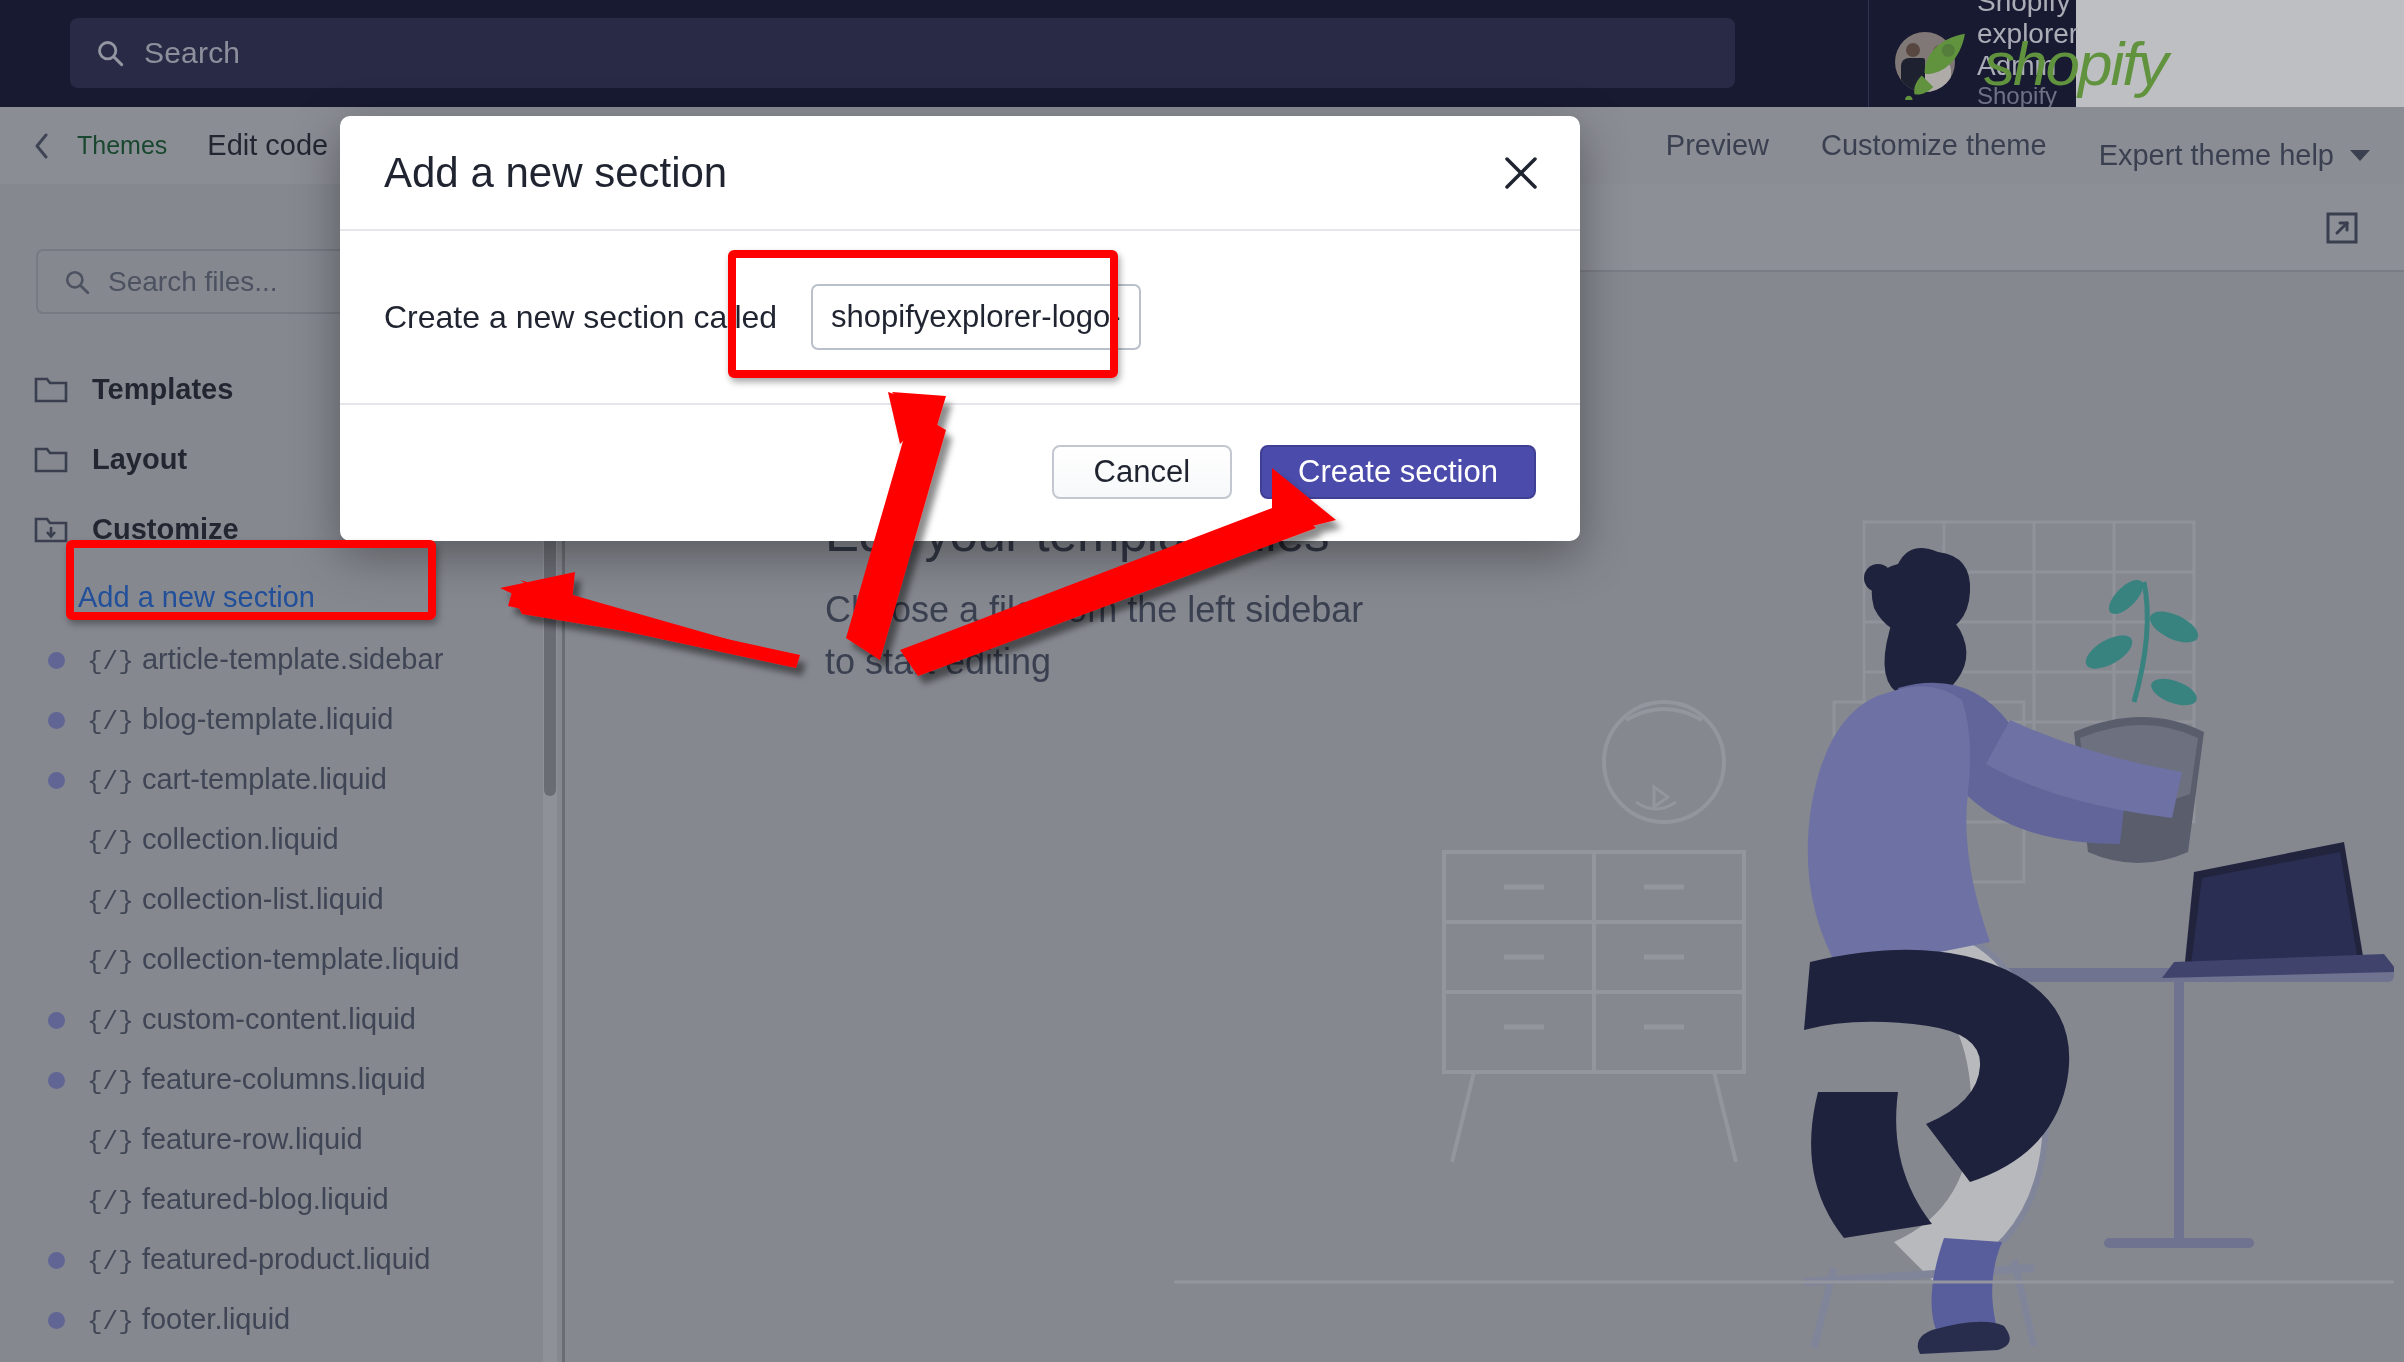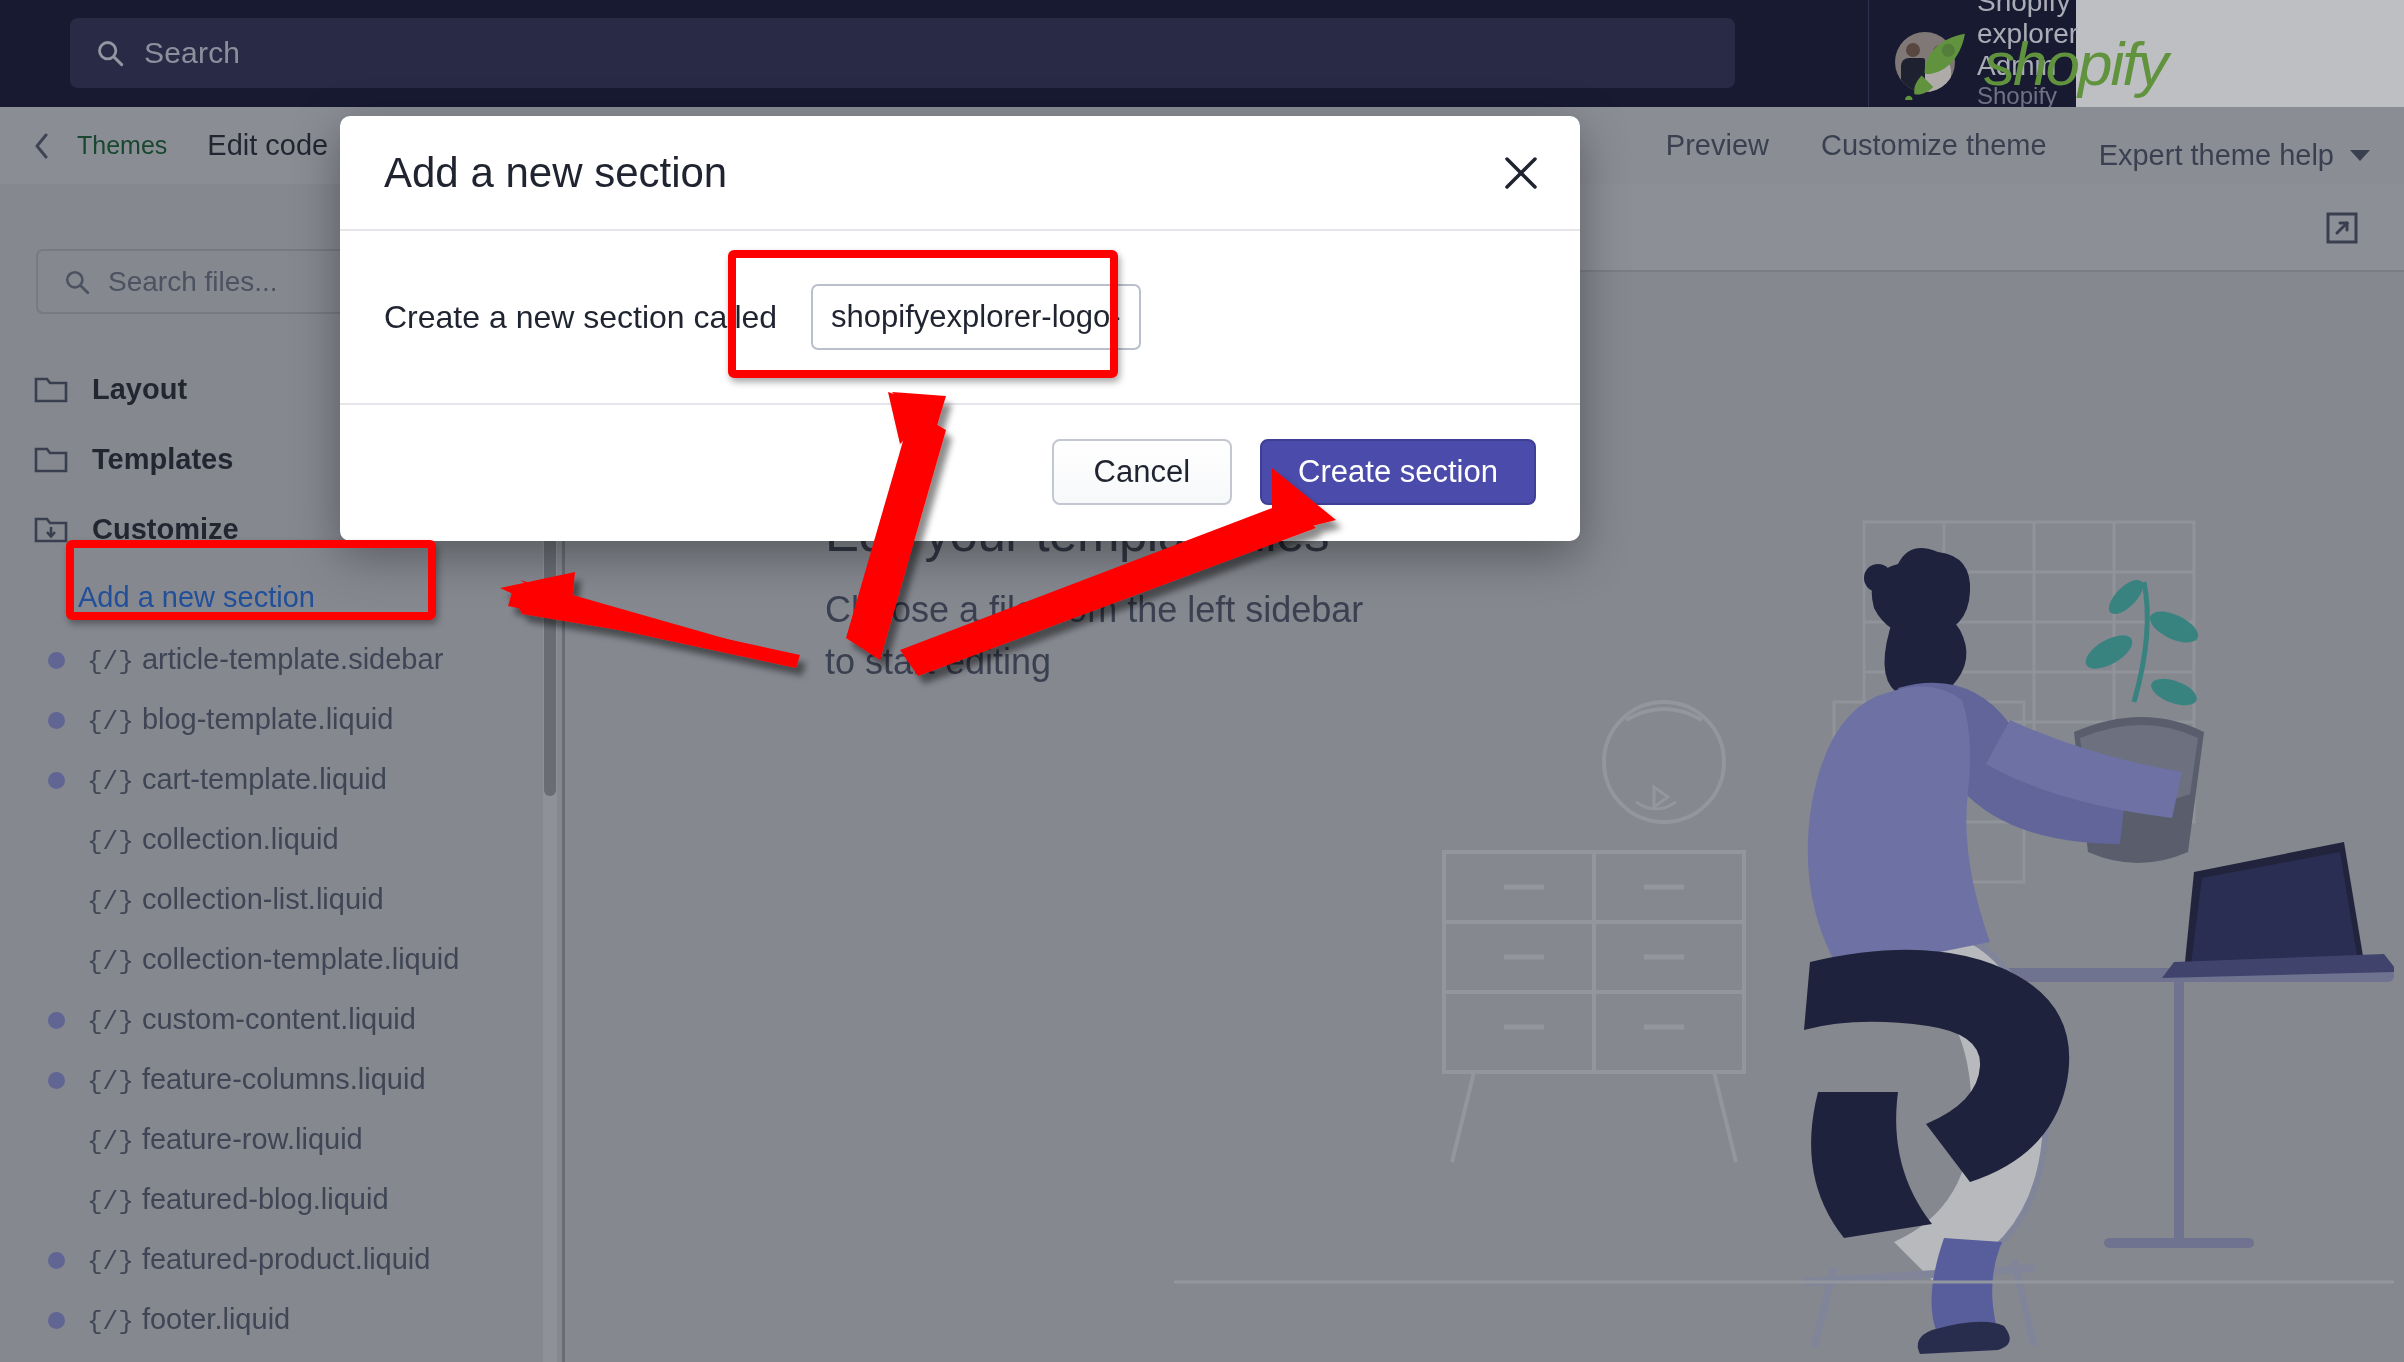--- a/index.html
+++ b/index.html
@@ -191,21 +191,21 @@
     font-family: "Liberation Sans", sans-serif; font-size: 31px; color: #1f2430;
     padding: 0 18px; outline: none;
   }
   .modal-foot {
     height: 136px; border-top: 2px solid #e6e6ea;
     display: flex; align-items: center; justify-content: flex-end;
     gap: 28px; padding-right: 44px;
   }
   .btn {
     font-family: "Liberation Sans", sans-serif; font-size: 31px;
-    border-radius: 8px; cursor: pointer; height: 66px;
+    border-radius: 8px; cursor: pointer; height: 54px;
   }
   .btn-cancel {
     background: linear-gradient(#ffffff,#f7f8fa); color: #1f2430;
     border: 2px solid #c3c7d0; padding: 0 40px;
   }
   .btn-primary {
     background: #4a4bab; color: #fff; border: 2px solid #3e3f95; padding: 0 36px;
   }
 
   
@@ -286,27 +286,27 @@
         <line x1="15.2" y1="15.2" x2="22" y2="22" stroke="#5d6373" stroke-width="2.6" stroke-linecap="round"></line>
       </svg>
       <span class="fs-ph">Search files...</span>
     </div>
 
     <div class="tree" id="tree">
         <div class="folder-row">
           <svg class="folder-ico" viewBox="0 0 34 28">
        <path d="M2 26 V4 h11 l3 4 h16 v18 z" fill="none" stroke="#41485a" stroke-width="2.6"></path>
      </svg>
-          <span class="lbl">Layout</span>
+          <span class="lbl">Templates</span>
         </div>
         <div class="folder-row">
           <svg class="folder-ico" viewBox="0 0 34 28">
        <path d="M2 26 V4 h11 l3 4 h16 v18 z" fill="none" stroke="#41485a" stroke-width="2.6"></path>
      </svg>
-          <span class="lbl">Templates</span>
+          <span class="lbl">Layout</span>
         </div>
         <div class="folder-row">
           <svg class="folder-ico" viewBox="0 0 34 28">
        <path d="M2 26 V4 h11 l3 4 h16 v18 z" fill="none" stroke="#41485a" stroke-width="2.6"></path>
        <line x1="17" y1="12" x2="17" y2="21" stroke="#41485a" stroke-width="2.6"></line>
        <polyline points="13,17 17,21.5 21,17" fill="none" stroke="#41485a" stroke-width="2.6"></polyline>
      </svg>
           <span class="lbl">Customize</span>
         </div>
         <div class="addsection-row">

